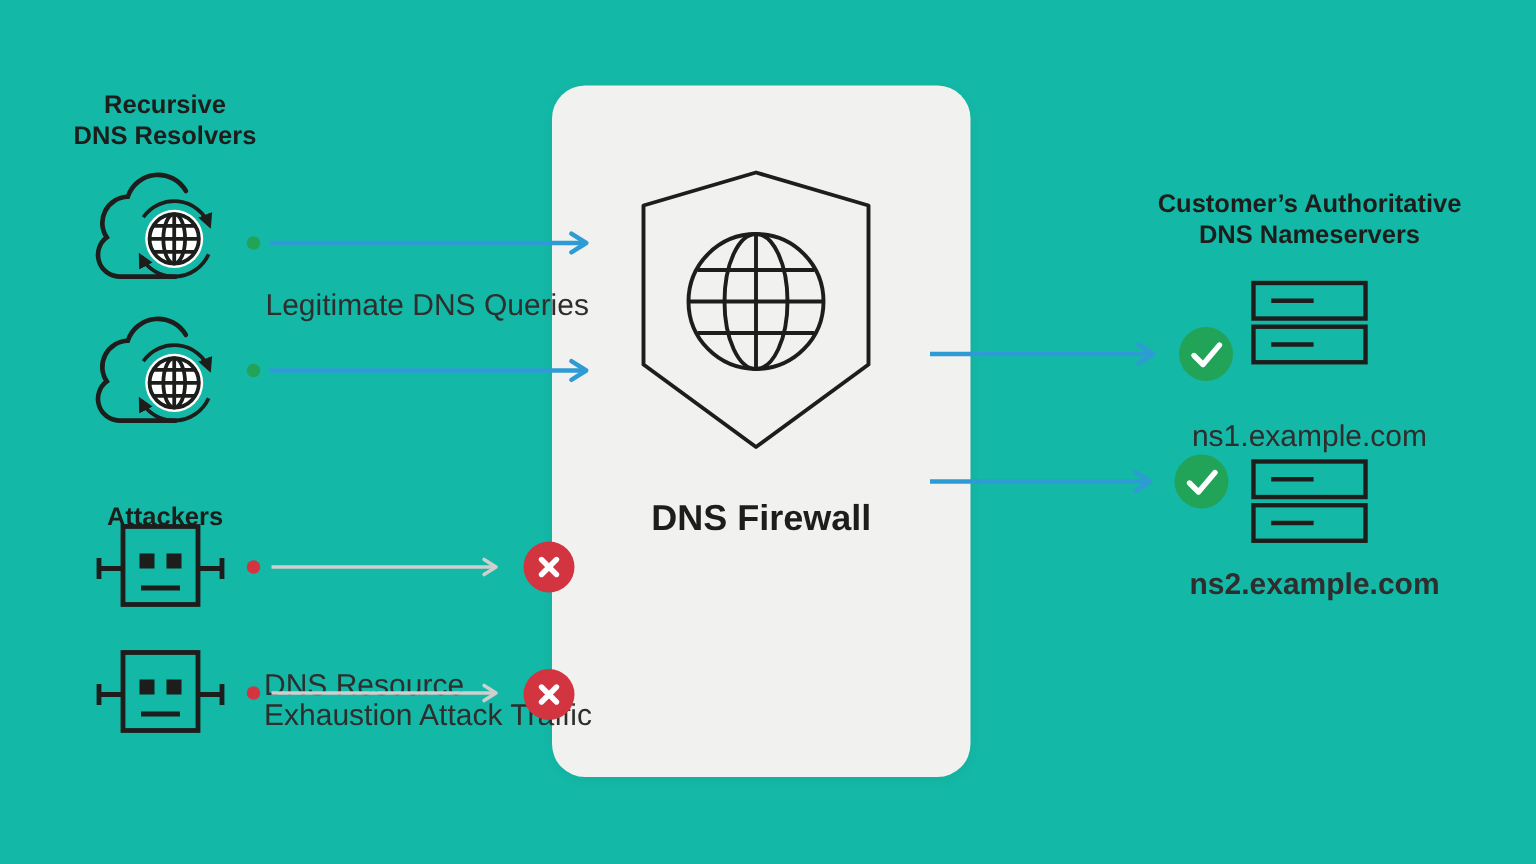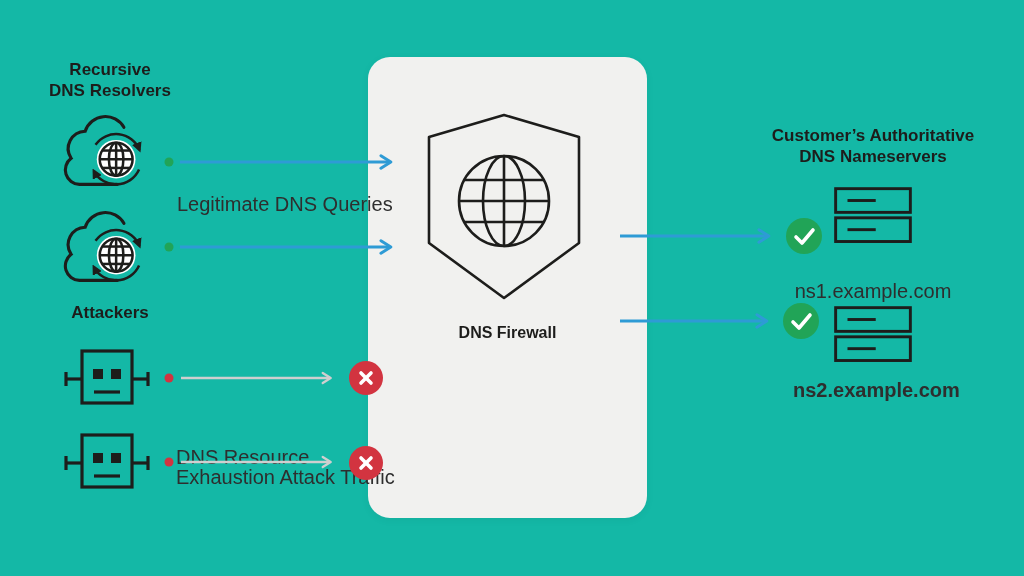--- a/index.html
+++ b/index.html
@@ -97,21 +97,21 @@
     <circle class="ink-thin" cx="61" cy="54" r="17"></circle>
     <ellipse class="ink-thin" cx="61" cy="54" rx="7.5" ry="17"></ellipse>
     <line class="ink-thin" x1="44" y1="54" x2="78" y2="54"></line>
     <line class="ink-thin" x1="47" y1="45" x2="75" y2="45"></line>
     <line class="ink-thin" x1="47" y1="63" x2="75" y2="63"></line>
     <line class="ink-thin" x1="61" y1="37" x2="61" y2="71"></line>
   </svg>
 
   <div class="abs t" style="left:177px; top:194px;">Legitimate DNS Queries</div>
 
-  <div class="abs h" style="left:35px; top:302px; width:150px;">Attackers</div>
+  <div class="abs h" style="left:35px; top:334px; width:150px;">Attackers</div>
 
   <svg class="abs" style="left:57px; top:345px;" width="100" height="70" viewBox="0 0 100 70">
     <rect class="ink" x="25" y="6" width="50" height="52" fill="#ffffff"></rect>
     <rect class="ink-fill" x="36" y="24" width="10" height="10"></rect>
     <rect class="ink-fill" x="54" y="24" width="10" height="10"></rect>
     <line class="ink" x1="37" y1="47" x2="63" y2="47"></line>
     <line class="ink" x1="9" y1="34" x2="25" y2="34"></line>
     <line class="ink" x1="9" y1="27" x2="9" y2="41"></line>
     <line class="ink" x1="75" y1="34" x2="91" y2="34"></line>
     <line class="ink" x1="91" y1="27" x2="91" y2="41"></line>
@@ -134,21 +134,21 @@
   <svg class="abs" style="left:424px; top:112px;" width="160" height="190" viewBox="0 0 160 190">
     <path class="ink-thin" stroke-linejoin="round" d="M5 25 L80 3 L155 25 V131 L80 186 L5 131 Z"></path>
     <circle class="ink-thin" cx="80" cy="89" r="45"></circle>
     <ellipse class="ink-thin" cx="80" cy="89" rx="21" ry="45"></ellipse>
     <line class="ink-thin" x1="35" y1="89" x2="125" y2="89"></line>
     <line class="ink-thin" x1="41" y1="68" x2="119" y2="68"></line>
     <line class="ink-thin" x1="41" y1="110" x2="119" y2="110"></line>
     <line class="ink-thin" x1="80" y1="44" x2="80" y2="134"></line>
   </svg>
 
-  <div class="abs h" style="left:368px; top:322px; width:279px; font-size:16px;">DNS Firewall</div>
+  <div class="abs h" style="left:368px; top:335px; width:279px; font-size:24px;">DNS Firewall</div>
 
   <div class="abs h" style="left:748px; top:125px; width:250px;">Customer’s Authoritative
 DNS Nameservers</div>
 
   <svg class="abs" style="left:832px; top:184px;" width="82" height="64" viewBox="0 0 90 66">
     <rect class="ink" x="4" y="3" width="82" height="26" fill="#ffffff" stroke-width="3.6"></rect>
     <rect class="ink" x="4" y="35" width="82" height="26" fill="#ffffff" stroke-width="3.6"></rect>
     <line class="ink" x1="17" y1="16" x2="48" y2="16" stroke-width="3.6"></line>
     <line class="ink" x1="17" y1="48" x2="48" y2="48" stroke-width="3.6"></line>
   </svg>

